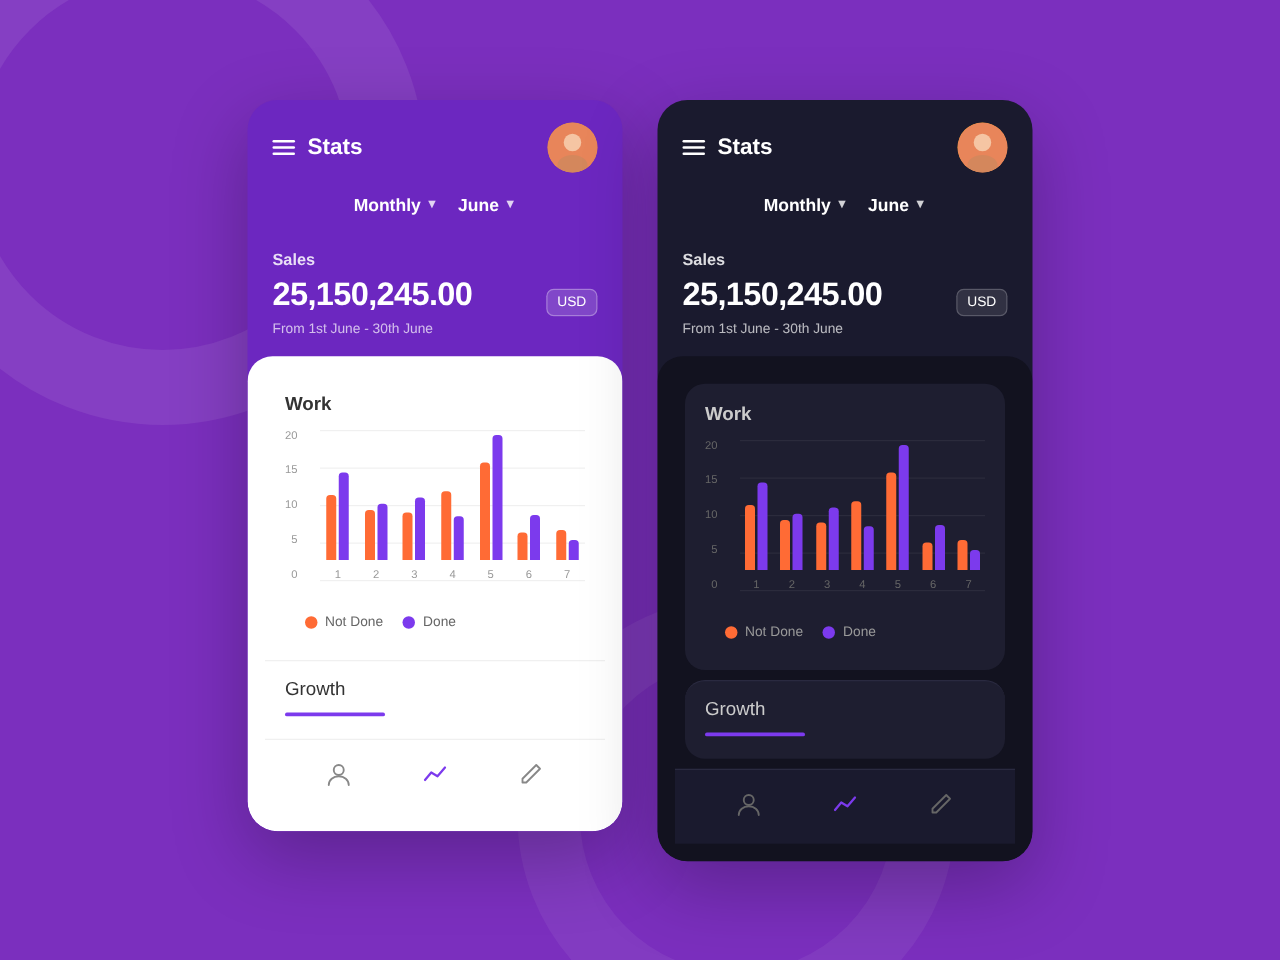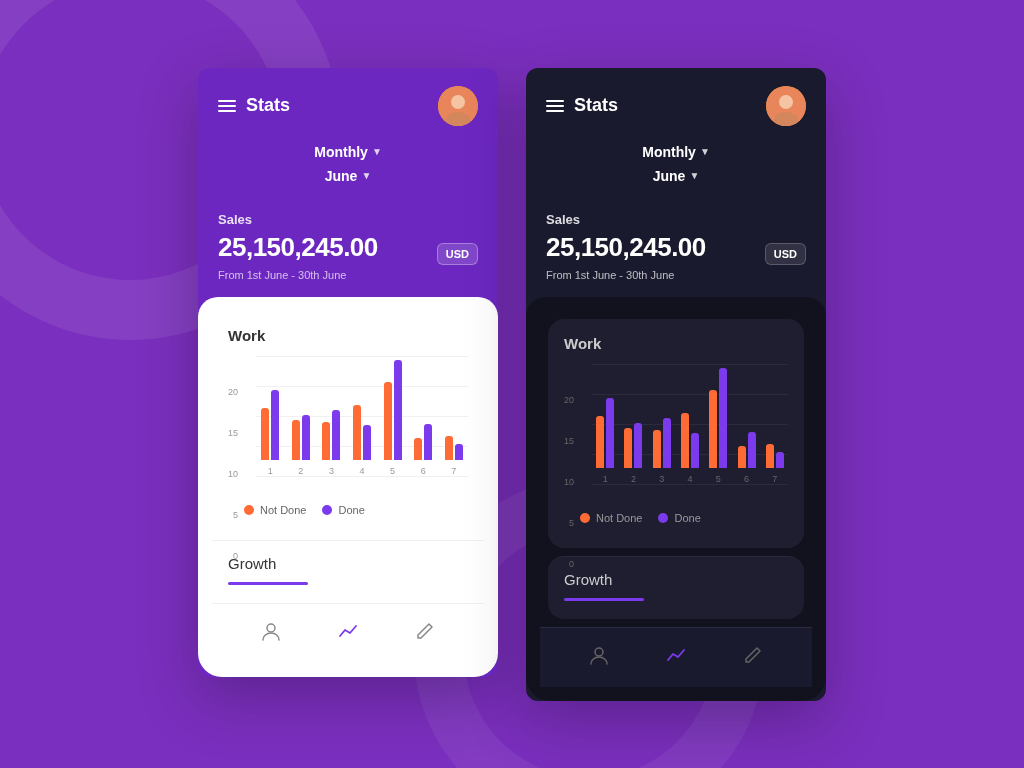--- a/index.html
+++ b/index.html
@@ -41,21 +41,21 @@
       display: flex;
       gap: 28px;
       align-items: flex-start;
       position: relative;
       z-index: 1;
     }
 
     
     .card {
       width: 300px;
-      border-radius: 12px;
+      border-radius: 24px;
       overflow: hidden;
       box-shadow: 0 20px 60px rgba(0,0,0,0.25);
     }
 
     .card-light {
       background: #6C27C0;
     }
 
     .card-dark {
       background: #1A1A2E;
@@ -103,23 +103,22 @@
       display: flex;
       align-items: center;
       justify-content: center;
       font-size: 18px;
     }
 
     
     .dropdowns-row {
       padding: 4px 32px 12px;
       display: flex;
-      justify-content: space-between;
-      align-items: center;
-      flex-direction: column;
+      justify-content: center;
+      align-items: center;
     }
 
     .dropdown-btn {
       color: white;
       font-size: 14px;
       font-weight: 600;
       display: flex;
       align-items: center;
       gap: 4px;
       cursor: pointer;
@@ -155,21 +154,21 @@
       color: white;
       font-size: 26px;
       font-weight: 800;
       letter-spacing: -0.5px;
     }
 
     .usd-badge {
       background: rgba(255,255,255,0.15);
       color: white;
       font-size: 11px;
-      font-weight: 700;
+      font-weight: 400;
       padding: 4px 8px;
       border-radius: 6px;
       border: 1px solid rgba(255,255,255,0.3);
       margin-top: 12px;
     }
 
     .card-dark .usd-badge {
       background: rgba(255,255,255,0.1);
       border: 1px solid rgba(255,255,255,0.2);
     }
@@ -239,21 +238,20 @@
       display: flex;
       flex-direction: column;
       justify-content: space-between;
       align-items: flex-end;
     }
 
     .y-label {
       font-size: 9px;
       color: #999;
       line-height: 1;
-      margin-top: 32px;
     }
 
     .card-dark .y-label {
       color: #666;
     }
 
     .bars-group {
       display: flex;
       align-items: flex-end;
       gap: 2px;

